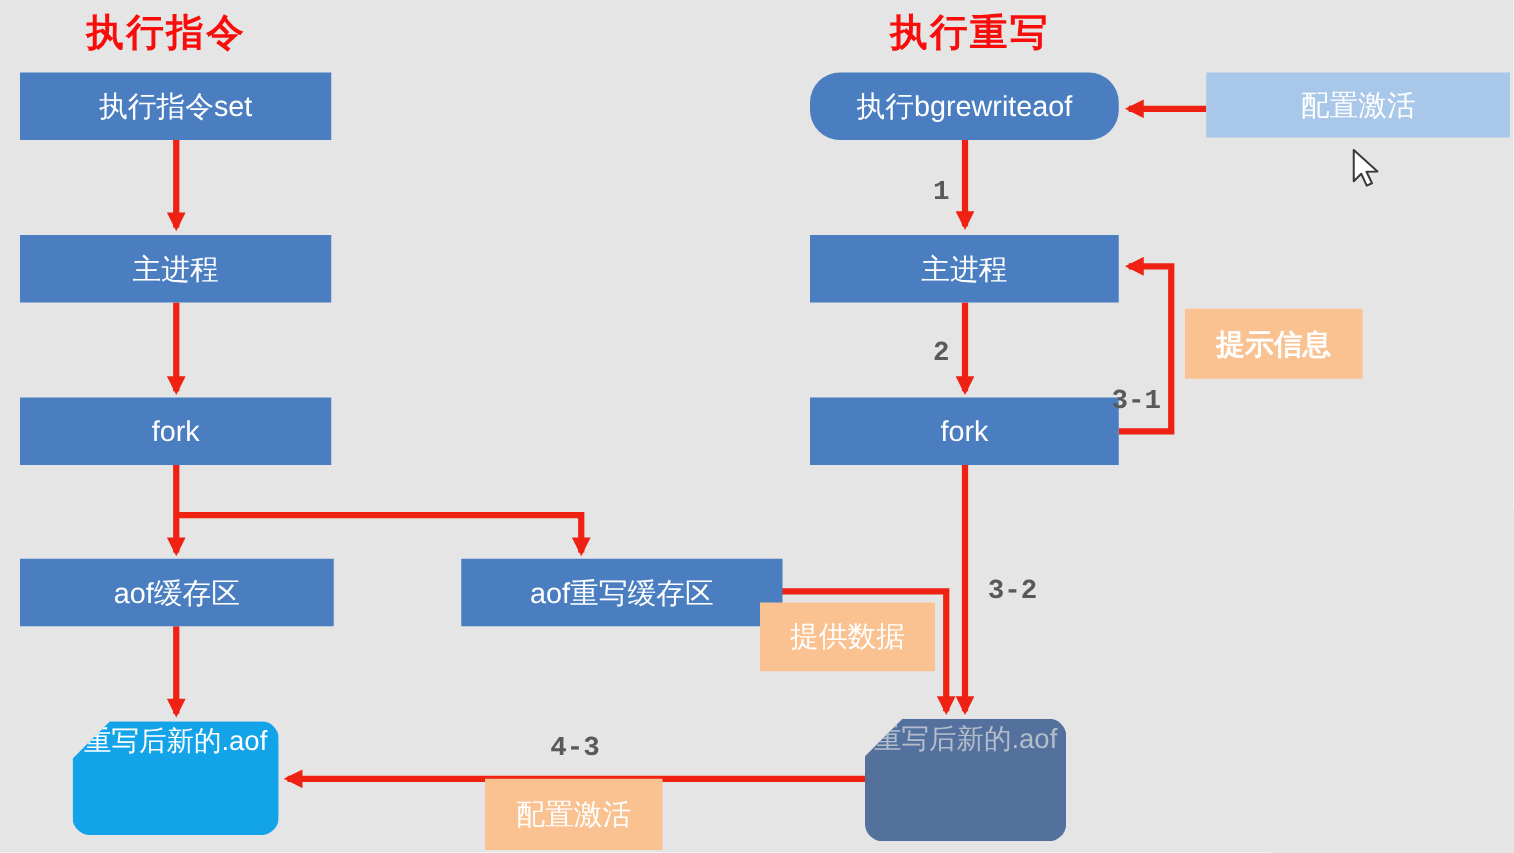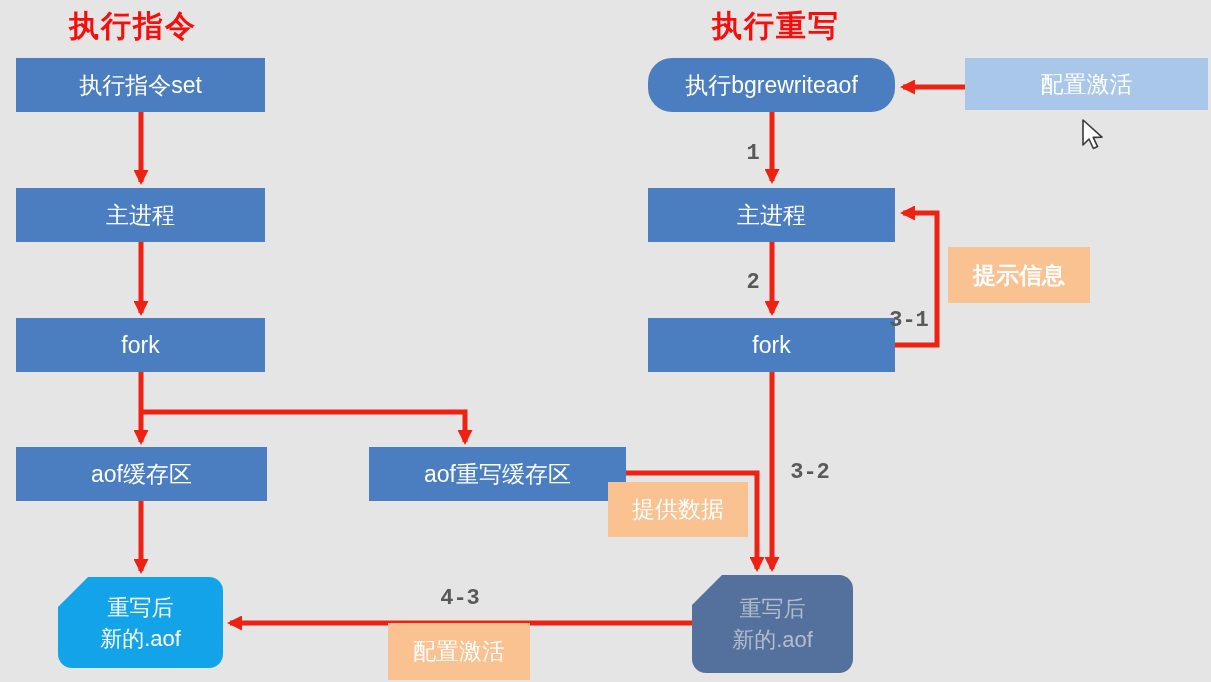--- a/index.html
+++ b/index.html
@@ -25,21 +25,21 @@
     position:absolute;font-size:30px;font-weight:bold;color:var(--title-red);
     text-align:center;white-space:nowrap;letter-spacing:2px;
   }
   .node{
     position:absolute;display:flex;align-items:center;justify-content:center;
     background:var(--node-blue);color:#ffffff;font-size:23px;white-space:nowrap;
   }
   .node.light{background:var(--light-blue);}
   .node.ann{background:var(--orange);}
   .terminal{
-    position:absolute;display:flex;flex-direction:column;align-items:center;justify-content:center;
+    position:absolute;display:flex;justify-content:center;
     font-size:22px;line-height:31px;color:#fff;border-radius:14px;
     clip-path:polygon(0 30px,30px 0,100% 0,100% 100%,0 100%);
   }
   .terminal.cyan{background:var(--cyan);}
   .terminal.slate{background:var(--slate-blue);color:var(--dark-terminal-text);}
   .step{
     position:absolute;font-family:"Liberation Mono","DejaVu Sans Mono",monospace;
     font-weight:bold;font-size:22px;color:var(--label-gray);text-align:center;white-space:nowrap;
   }
   .cursor{position:absolute;pointer-events:none;}

